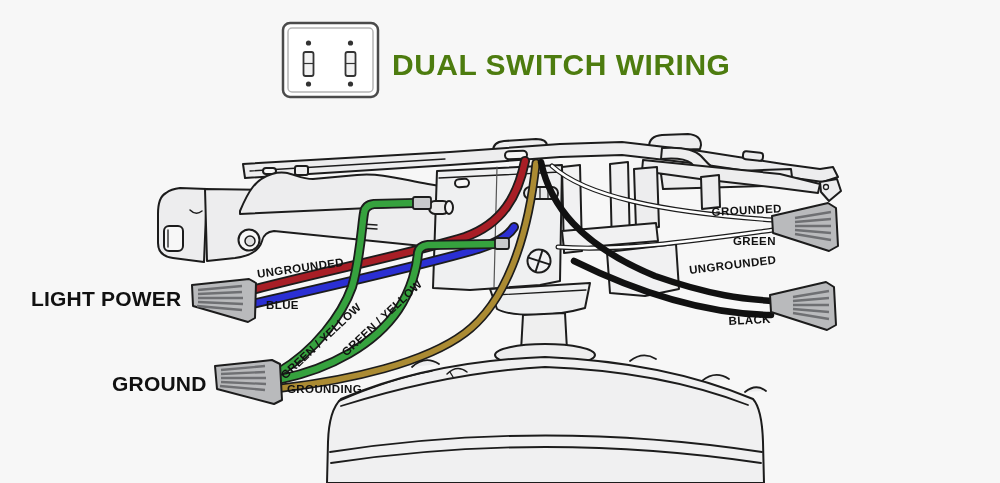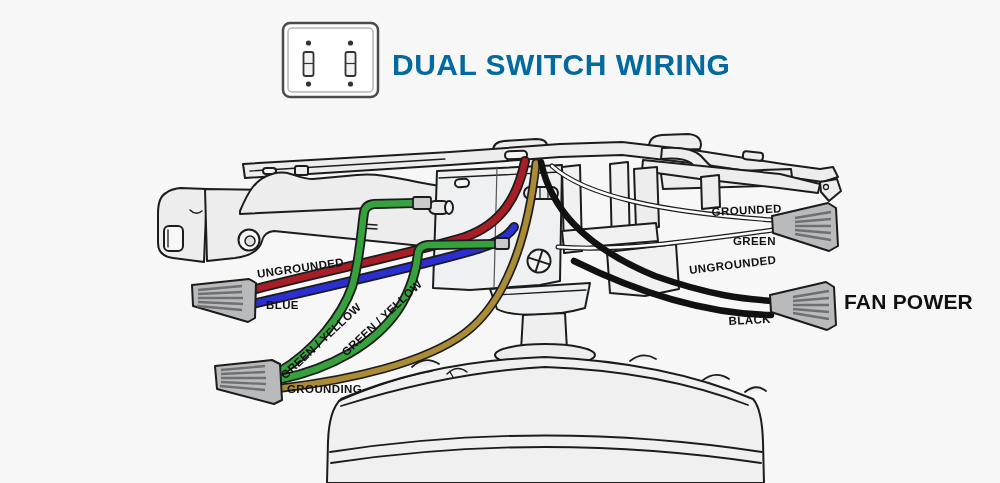--- a/index.html
+++ b/index.html
@@ -17,21 +17,21 @@
     color:#111;
     white-space:nowrap;
     line-height:1.1;
   }
   .lbl-lg{font-size:21px;letter-spacing:0.2px;}
   .lbl-sm{font-size:11.5px;letter-spacing:0.4px;}
   .title{
     position:absolute;
     left:392px;top:48px;
     font-size:30px;font-weight:bold;
-    letter-spacing:0.5px;color:#0369a1;
+    letter-spacing:0.5px;color:#4d7c0f;
     white-space:nowrap;
   }
   .rot{transform-origin:left bottom;}
 </style>
 </head>
 <body>
 
 <div id="stage">
 
   <svg width="1000" height="483" viewBox="0 0 1000 483">
@@ -157,21 +157,22 @@
         <rect x="345.5" y="52" width="10" height="24" rx="2" fill="#f2f2f2" stroke="#333" stroke-width="1.8"></rect>
         <path d="M346,63.5 L355,63.5" stroke="#333" stroke-width="1.2"></path>
         <circle cx="350.5" cy="43" r="2.6" fill="#333"></circle>
         <circle cx="350.5" cy="84" r="2.6" fill="#333"></circle>
       </g>
     </g>
   </svg>
 
   <div class="title">DUAL SWITCH WIRING</div>
 
-  <div class="lbl lbl-lg" style="left:844px;top:290px;">FAN POWER</div>
+  <div class="lbl lbl-lg" style="left:31px;top:287px;">LIGHT POWER</div>
+  <div class="lbl lbl-lg" style="left:112px;top:372px;">GROUND</div>
 
   <div class="lbl lbl-sm rot" style="left:258px;top:268px;transform:rotate(-8deg);">UNGROUNDED</div>
   <div class="lbl lbl-sm" style="left:266px;top:299px;">BLUE</div>
 
   <div class="lbl lbl-sm rot" style="left:287px;top:369px;transform:rotate(-43deg);">GREEN / YELLOW</div>
   <div class="lbl lbl-sm rot" style="left:348px;top:346px;transform:rotate(-43deg);">GREEN / YELLOW</div>
   <div class="lbl lbl-sm" style="left:287px;top:383px;">GROUNDING</div>
 
   <div class="lbl lbl-sm rot" style="left:712px;top:206px;transform:rotate(-3deg);">GROUNDED</div>
   <div class="lbl lbl-sm" style="left:733px;top:235px;">GREEN</div>

